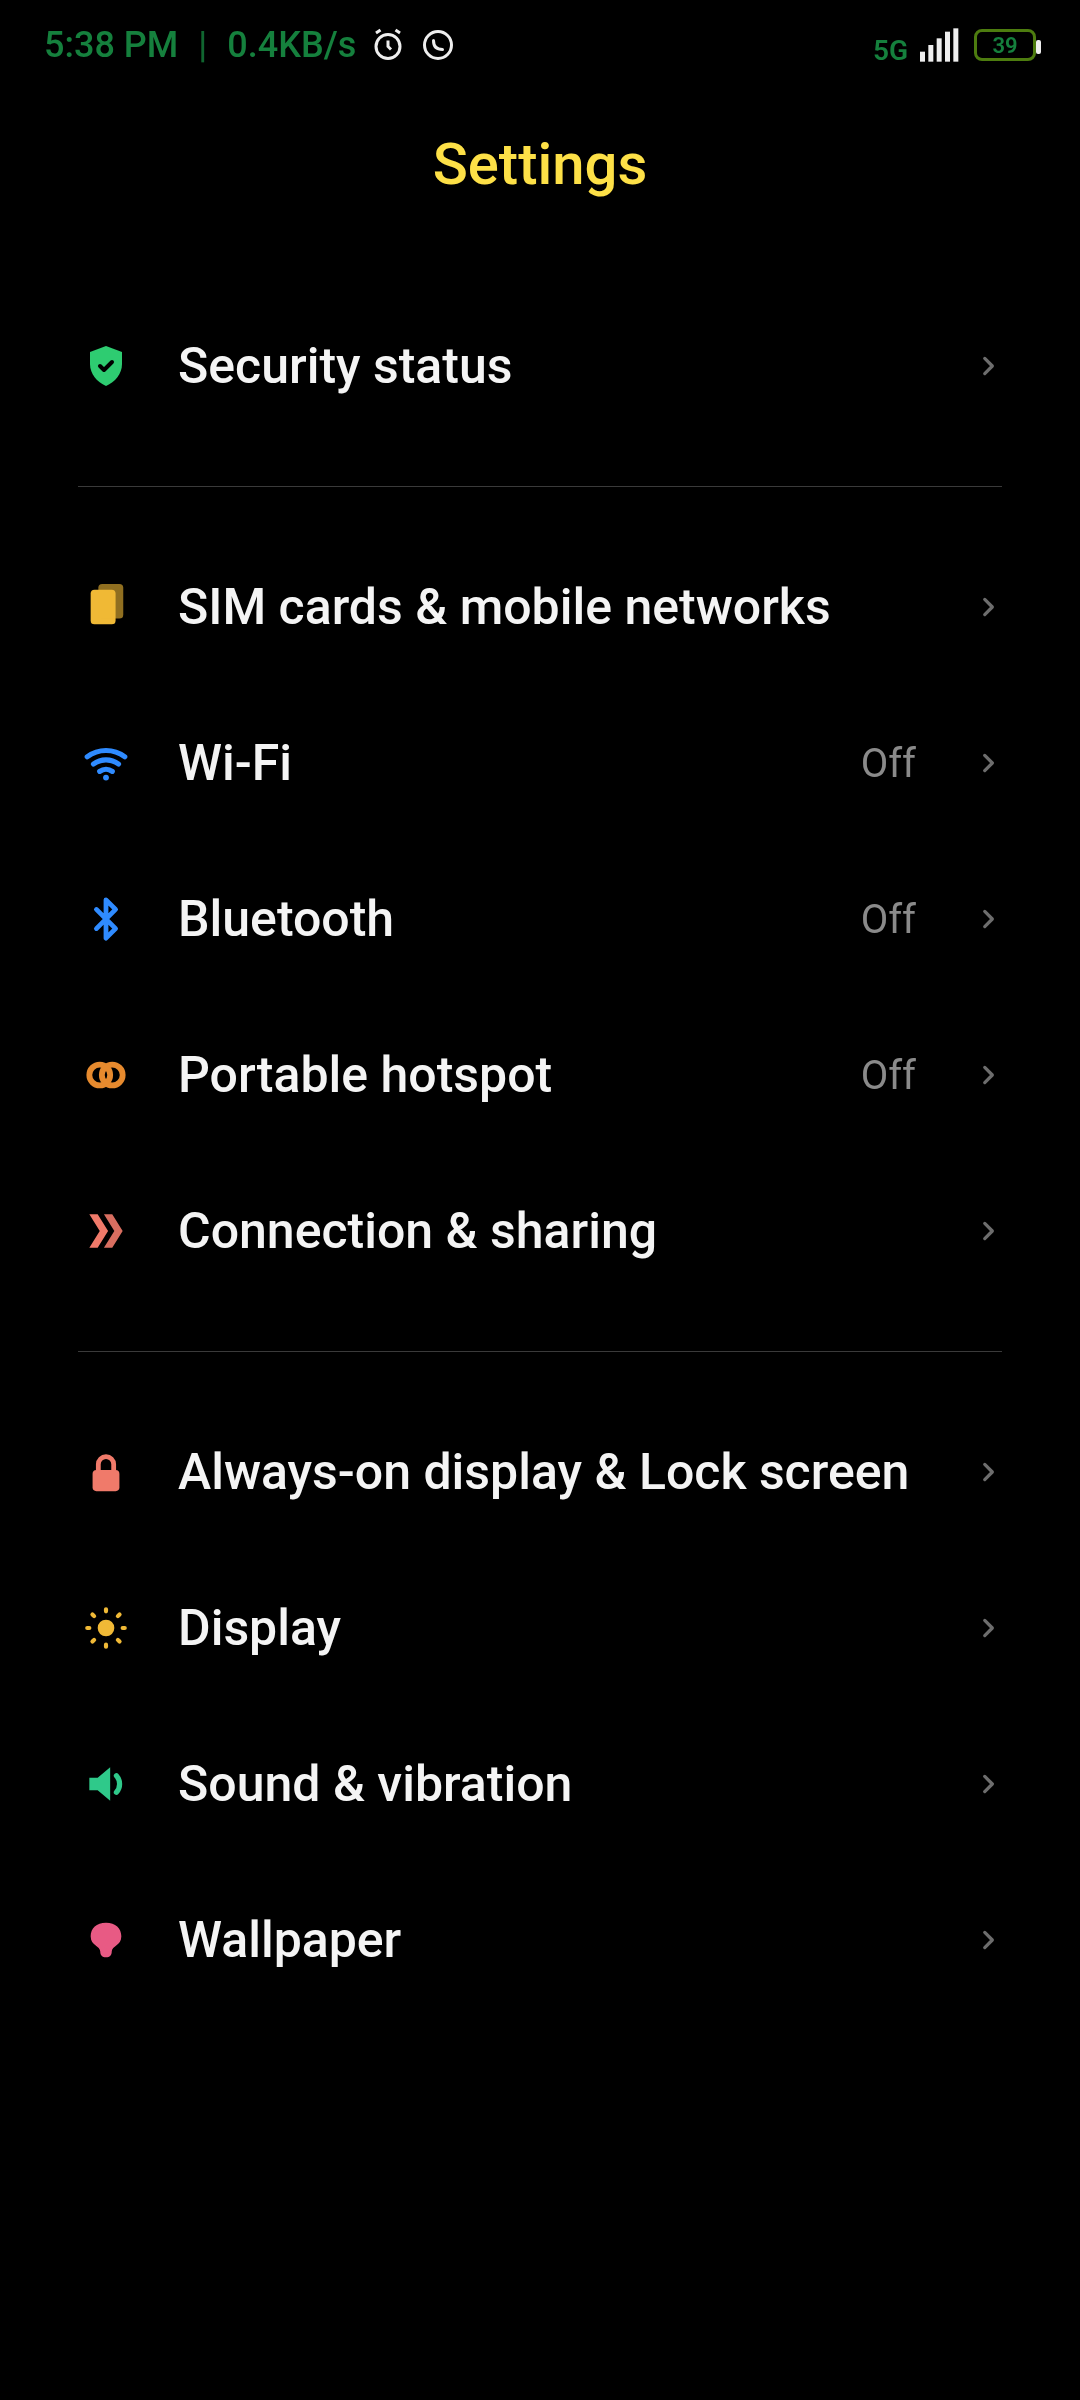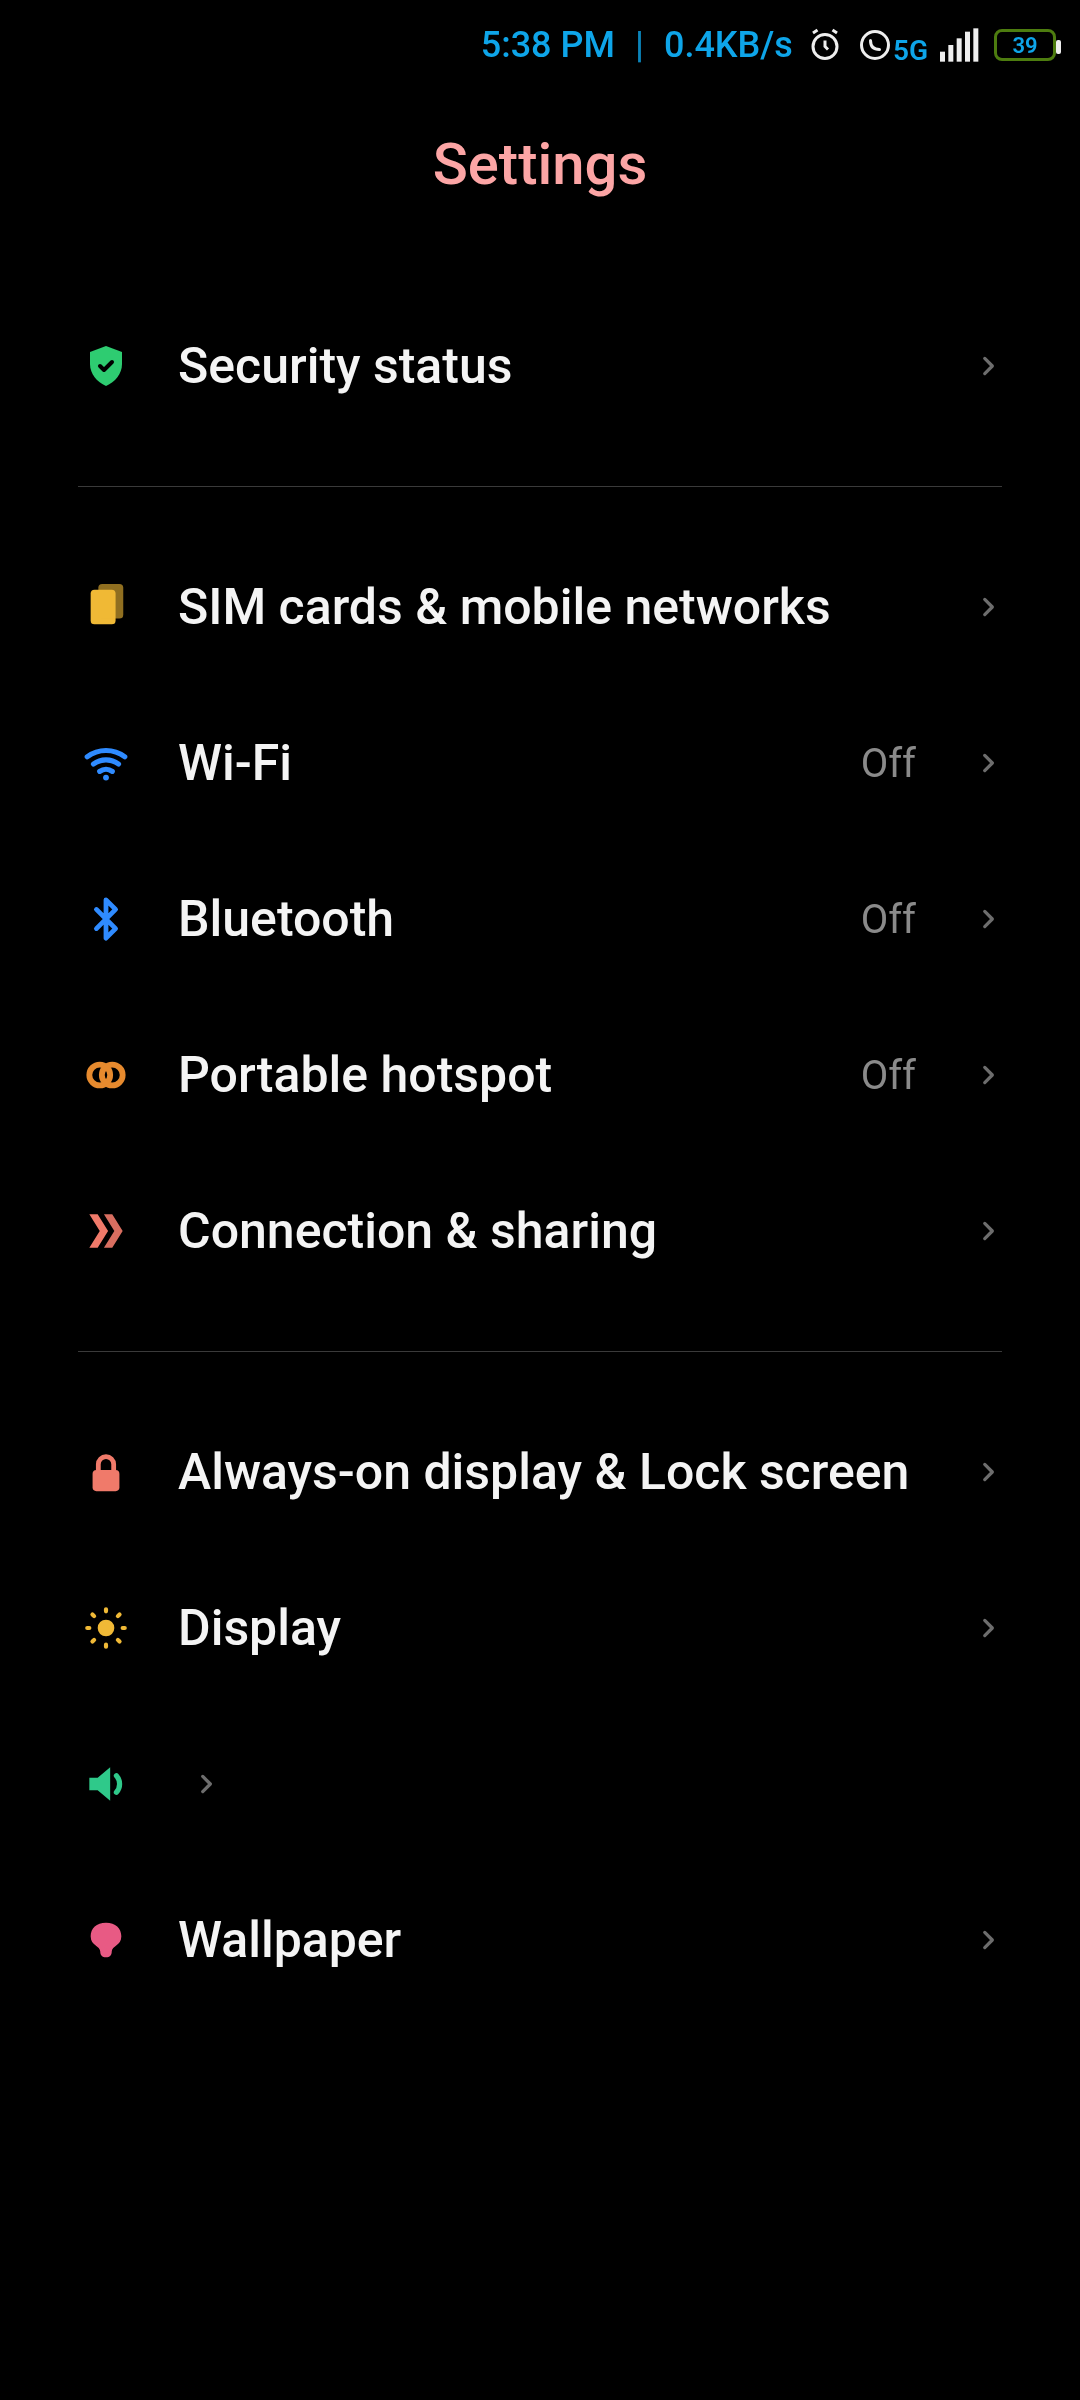--- a/index.html
+++ b/index.html
@@ -8,27 +8,27 @@
     height: 2400px;
     background: #000;
     color: #fff;
     font-family: -apple-system, Roboto, "Helvetica Neue", Arial, sans-serif;
     overflow: hidden;
   }
 
   
   .statusbar {
     height: 90px;
-    padding: 0 24px;
+    padding: 0 44px;
     display: flex;
     align-items: center;
-    justify-content: flex-end;
+    justify-content: space-between;
     font-size: 36px;
     font-weight: 500;
-    color: #0ea5e9;
+    color: #15803d;
   }
   .statusbar .left,
   .statusbar .right { display:flex; align-items:center; gap:14px; }
   .statusbar .pipe { opacity:.8; padding:0 6px; }
   .sb-icon { display:inline-flex; align-items:center; justify-content:center; }
   .battery {
     width: 62px; height: 32px;
     border: 3px solid #4d7c0f; border-radius: 8px;
     display:flex; align-items:center; justify-content:center;
     font-size: 22px; font-weight:600; position:relative;
@@ -37,21 +37,21 @@
     content:""; position:absolute; right:-8px; top:8px;
     width:5px; height:14px; background:#eee; border-radius:2px;
   }
   .net-5g { font-size:28px; font-weight:600; line-height:1; margin-right:-2px; align-self:flex-start; margin-top:12px;}
 
   
   .page-title {
     text-align:center;
     font-size: 58px;
     font-weight: 500;
-    color: #fca5a5;
+    color: #fde047;
     margin-top: 40px;
     margin-bottom: 90px;
   }
 
   
   .list { padding: 0 78px; }
   .row {
     display:flex;
     align-items:center;
     min-height: 156px;
@@ -274,20 +274,21 @@
     </span>
   </div>
 
   <div class="row">
     <span class="icon c-mint">
       <svg width="50" height="50" viewBox="0 0 24 24" fill="currentColor">
         <path d="M4 9v6h4l6 5V4L8 9H4z"></path>
         <path d="M17 8a6 6 0 0 1 0 8" fill="none" stroke="currentColor" stroke-width="2.5" stroke-linecap="round"></path>
       </svg>
     </span>
+    <span class="label">Sound &amp; vibration</span>
     <span class="chev">
       <svg width="26" height="26" viewBox="0 0 24 24" fill="none" stroke-width="3" stroke-linecap="round" stroke-linejoin="round">
           <path d="M9 5l7 7-7 7"></path>
         </svg>
     </span>
   </div>
 
 
 
   <div class="row">

